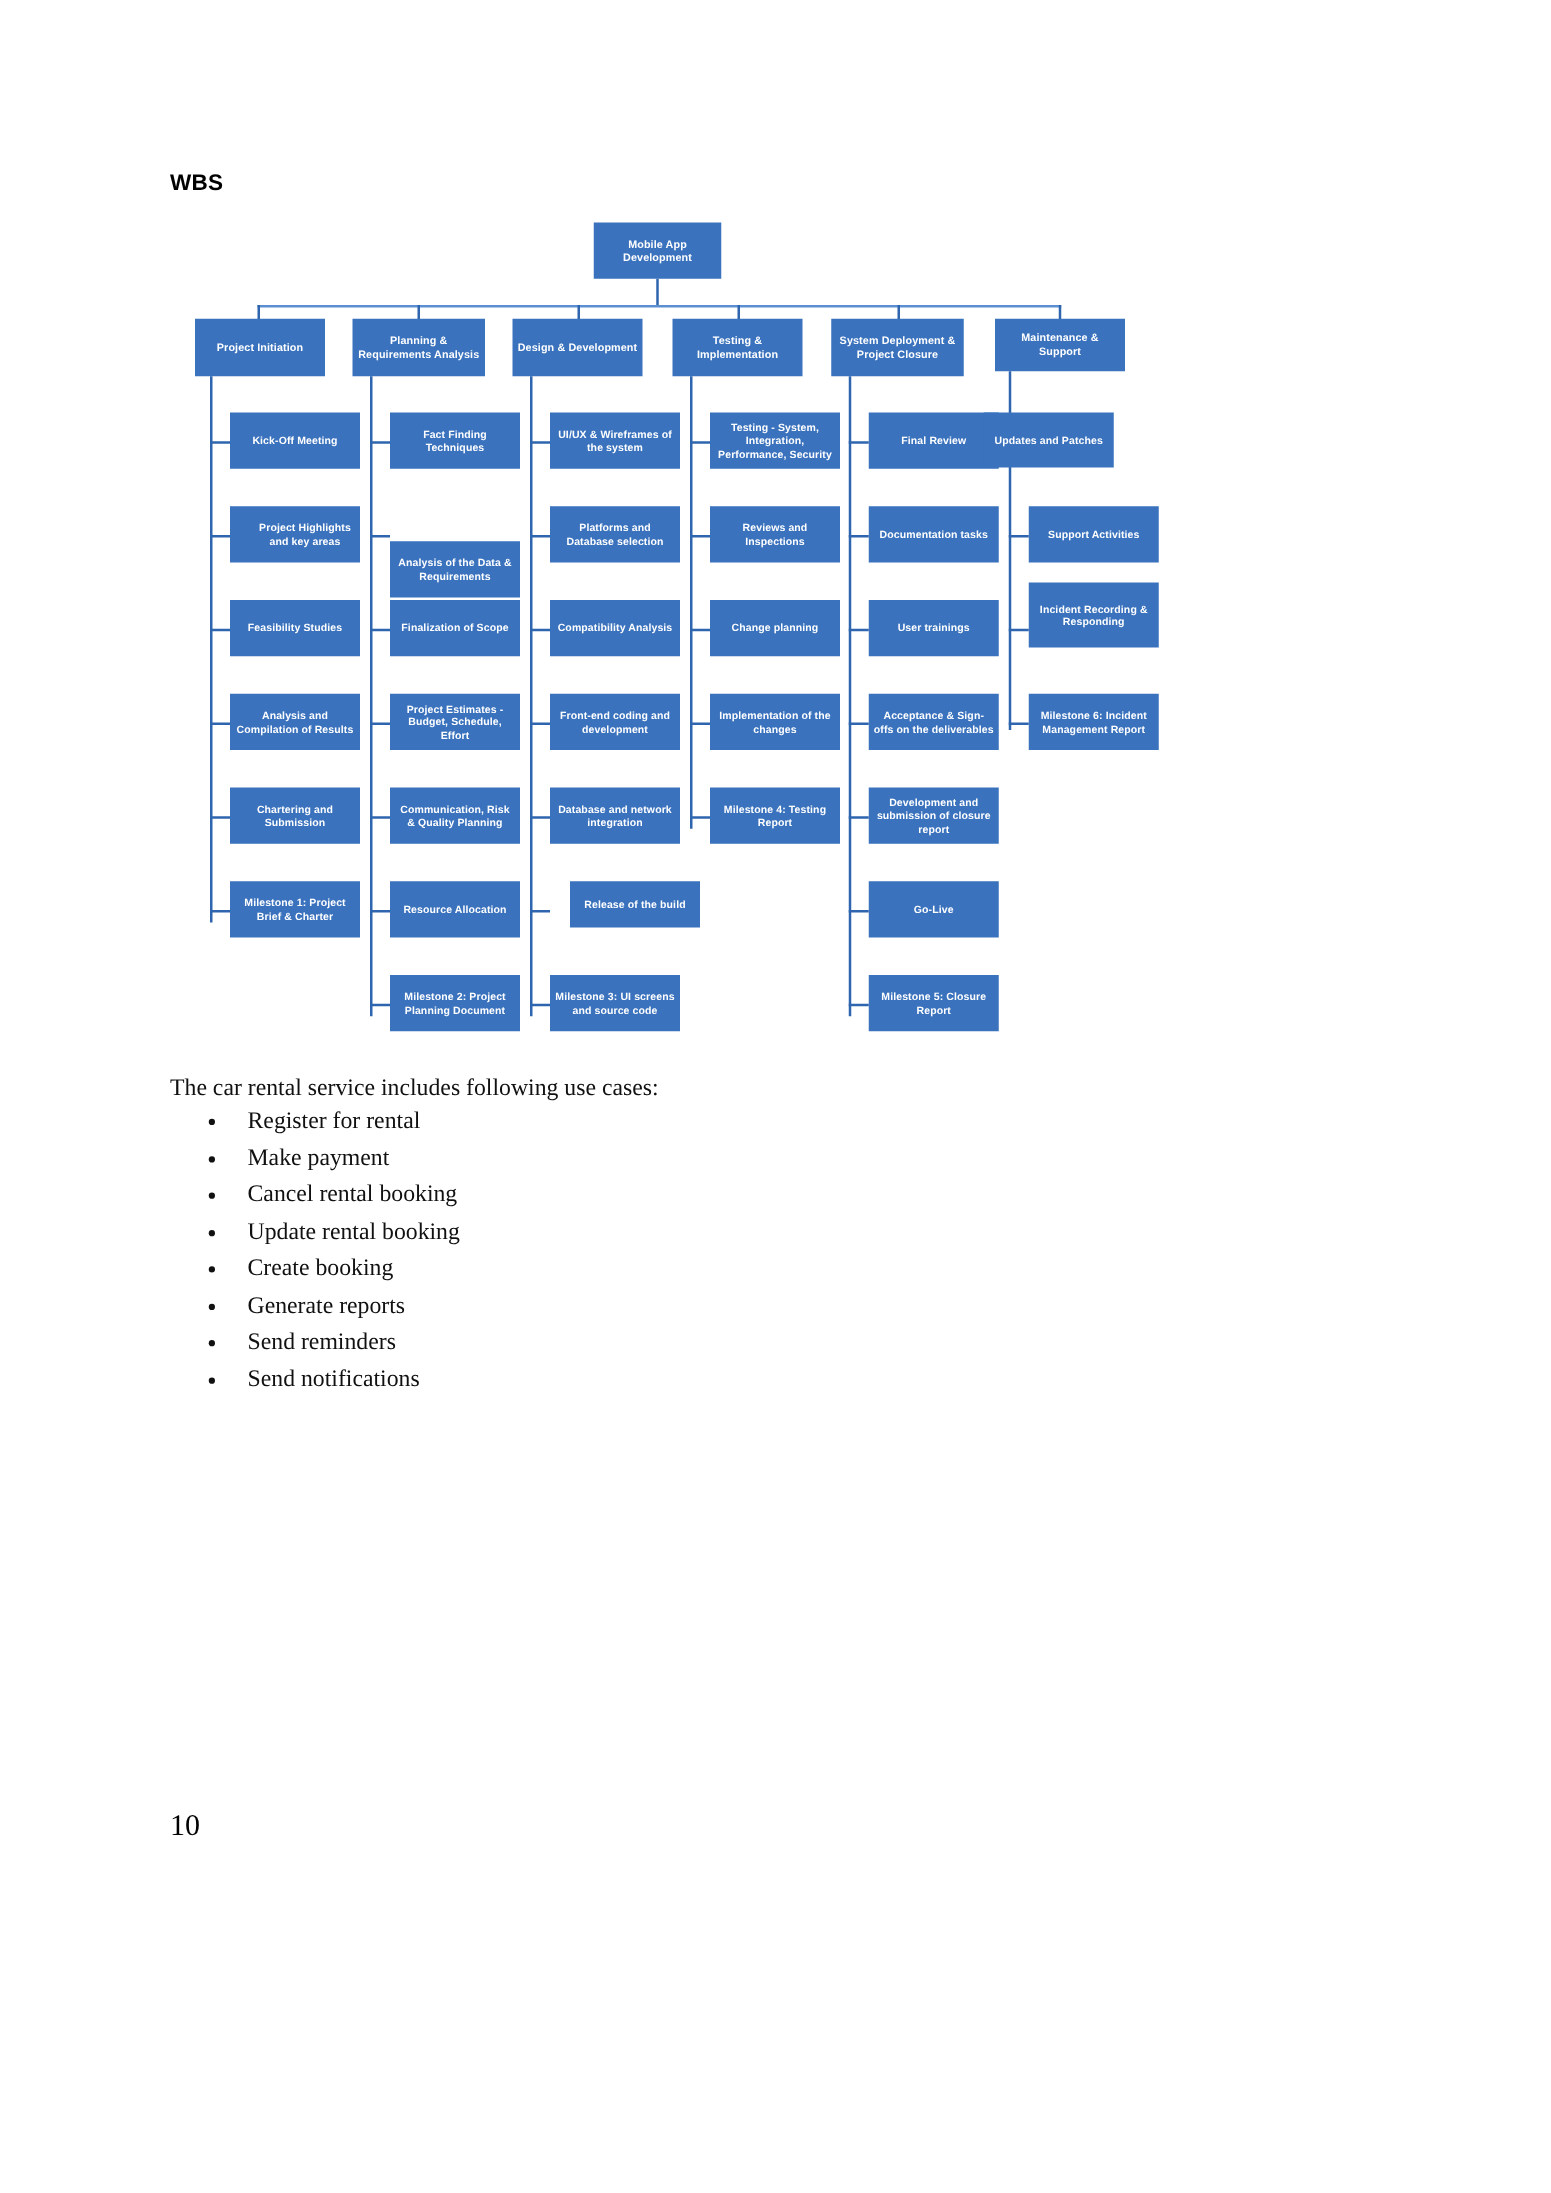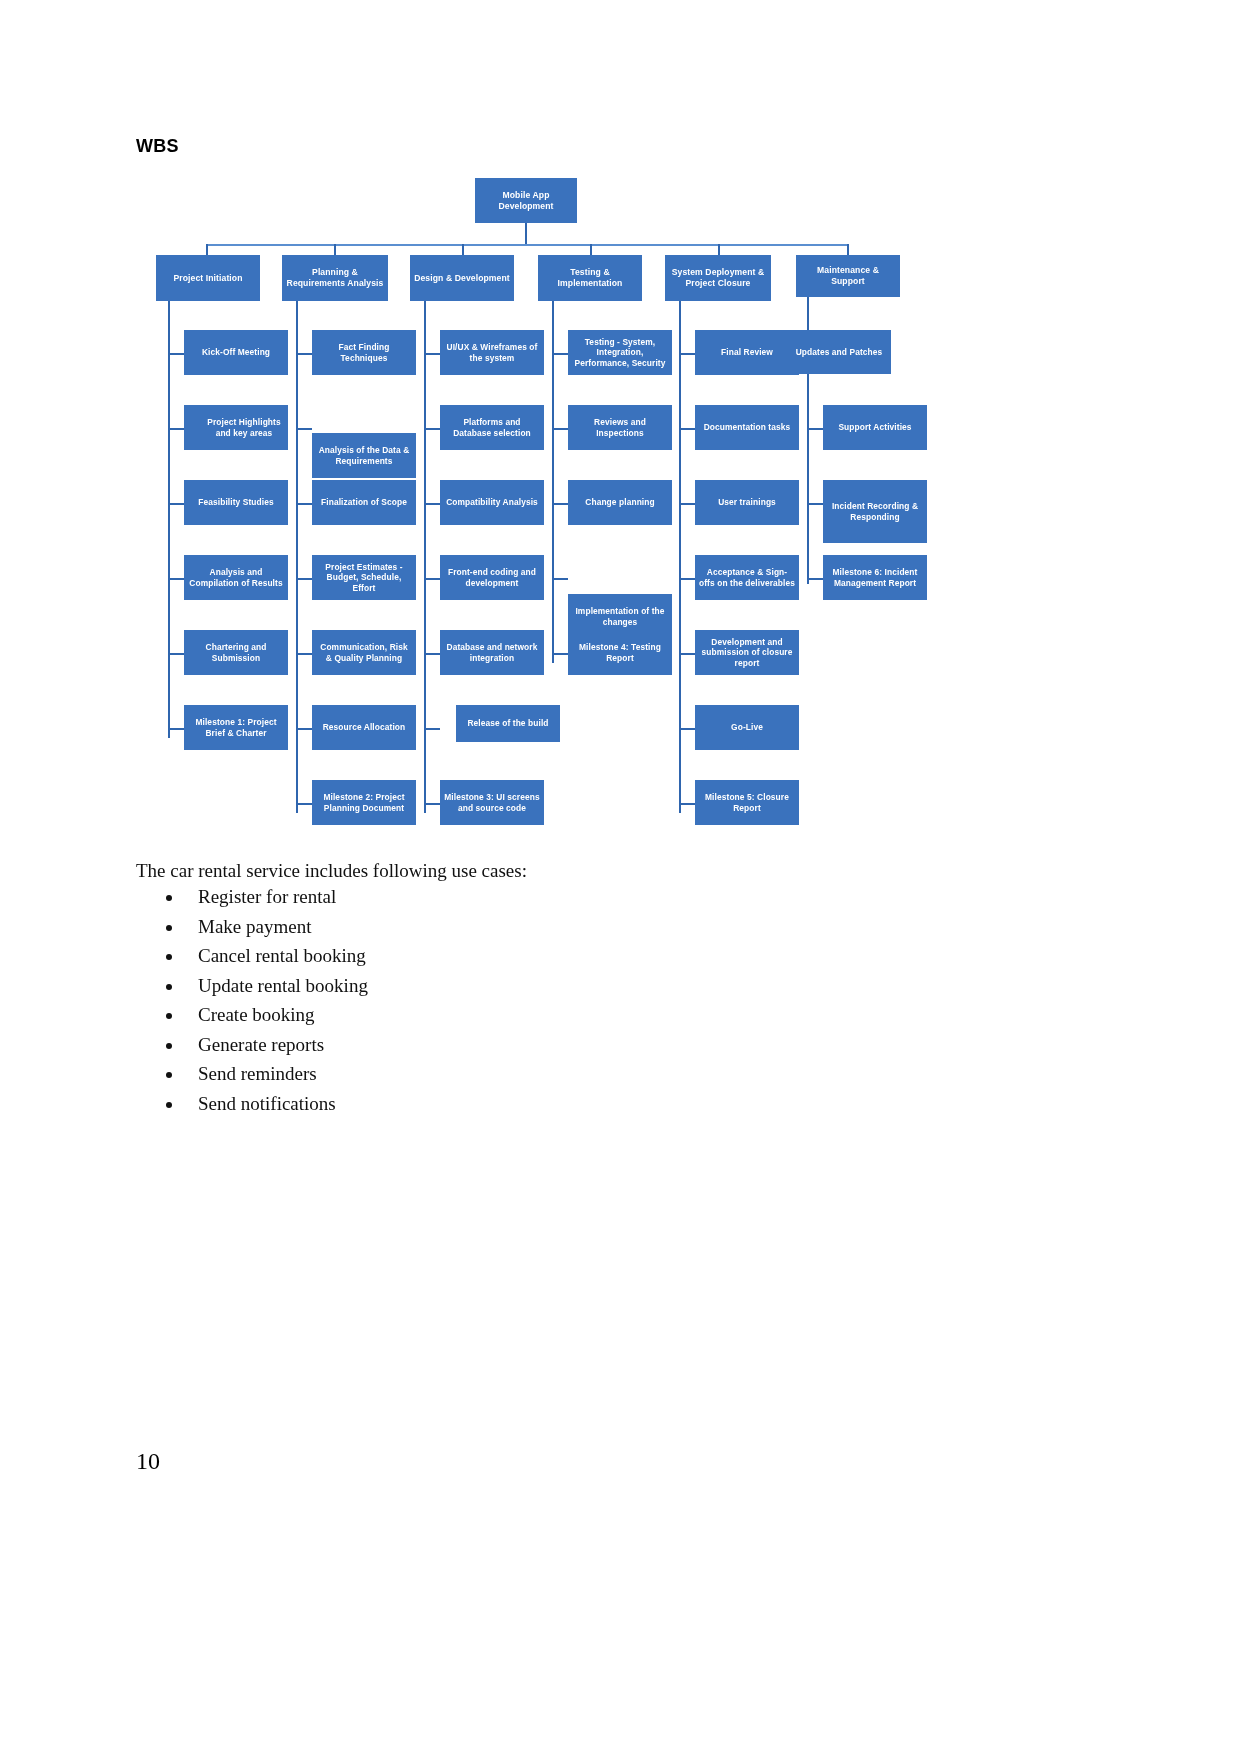--- a/index.html
+++ b/index.html
@@ -145,21 +145,21 @@
     <div class="conn v" style="left:402px;top:131px;height:362px;"></div>
     <div class="conn h" style="left:402px;top:183px;width:16px;"></div>
     <div class="conn h" style="left:402px;top:258px;width:16px;"></div>
     <div class="conn h" style="left:402px;top:333px;width:16px;"></div>
     <div class="conn h" style="left:402px;top:408px;width:16px;"></div>
     <div class="conn h" style="left:402px;top:483px;width:16px;"></div>
 
     <div class="node" style="left:418px;top:160px;width:104px;height:45px;">Testing - System, Integration, Performance, Security</div>
     <div class="node" style="left:418px;top:235px;width:104px;height:45px;">Reviews and Inspections</div>
     <div class="node" style="left:418px;top:310px;width:104px;height:45px;">Change planning</div>
-    <div class="node" style="left:418px;top:385px;width:104px;height:45px;margin-top:39px;">Implementation of the changes</div>
+    <div class="node" style="left:418px;top:385px;width:104px;height:45px;">Implementation of the changes</div>
     <div class="node" style="left:418px;top:460px;width:104px;height:45px;">Milestone 4: Testing Report</div>
 
     <div class="conn v" style="left:529px;top:131px;height:512px;"></div>
     <div class="conn h" style="left:529px;top:183px;width:16px;"></div>
     <div class="conn h" style="left:529px;top:258px;width:16px;"></div>
     <div class="conn h" style="left:529px;top:333px;width:16px;"></div>
     <div class="conn h" style="left:529px;top:408px;width:16px;"></div>
     <div class="conn h" style="left:529px;top:483px;width:16px;"></div>
     <div class="conn h" style="left:529px;top:558px;width:16px;"></div>
     <div class="conn h" style="left:529px;top:633px;width:16px;"></div>
@@ -173,21 +173,21 @@
     <div class="node" style="left:545px;top:610px;width:104px;height:45px;">Milestone 5: Closure Report</div>
 
     <div class="conn v" style="left:657px;top:127px;height:287px;"></div>
     <div class="conn h" style="left:657px;top:183px;width:16px;"></div>
     <div class="conn h" style="left:657px;top:258px;width:16px;"></div>
     <div class="conn h" style="left:657px;top:333px;width:16px;"></div>
     <div class="conn h" style="left:657px;top:408px;width:16px;"></div>
 
     <div class="node" style="left:637px;top:160px;width:104px;height:44px;">Updates and Patches</div>
     <div class="node" style="left:673px;top:235px;width:104px;height:45px;">Support Activities</div>
-    <div class="node" style="left:673px;top:310px;width:104px;height:63px;">Incident Recording &amp; Responding</div>
+    <div class="node" style="left:673px;top:296px;width:104px;height:52px;">Incident Recording &amp; Responding</div>
     <div class="node" style="left:673px;top:385px;width:104px;height:45px;">Milestone 6: Incident Management Report</div>
 
   </div>
 
   <div class="para">The car rental service includes following use cases:</div>
 
   <ul class="cases">
     <li>Register for rental</li>
     <li>Make payment</li>
     <li>Cancel rental booking</li>

